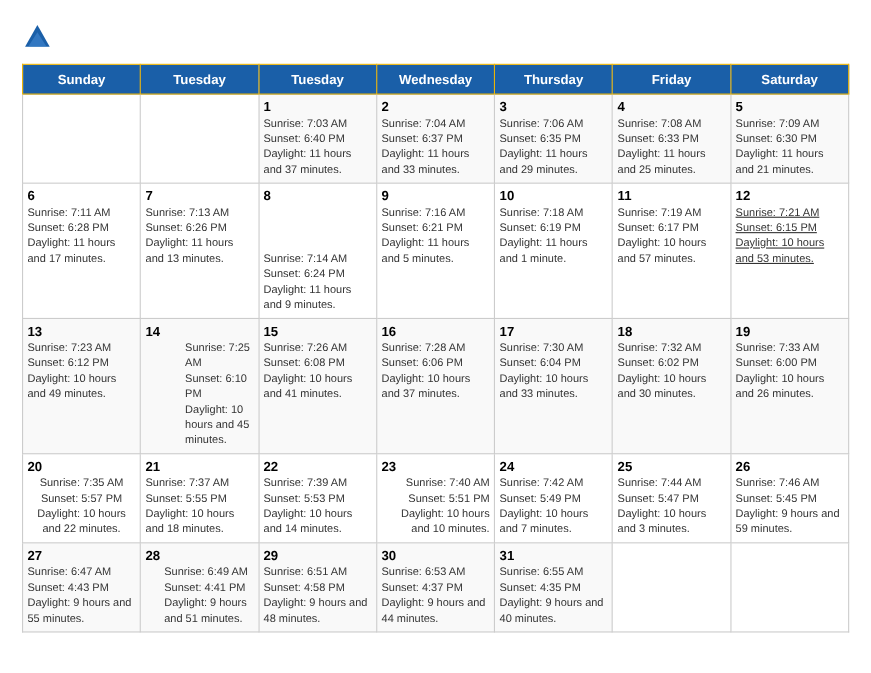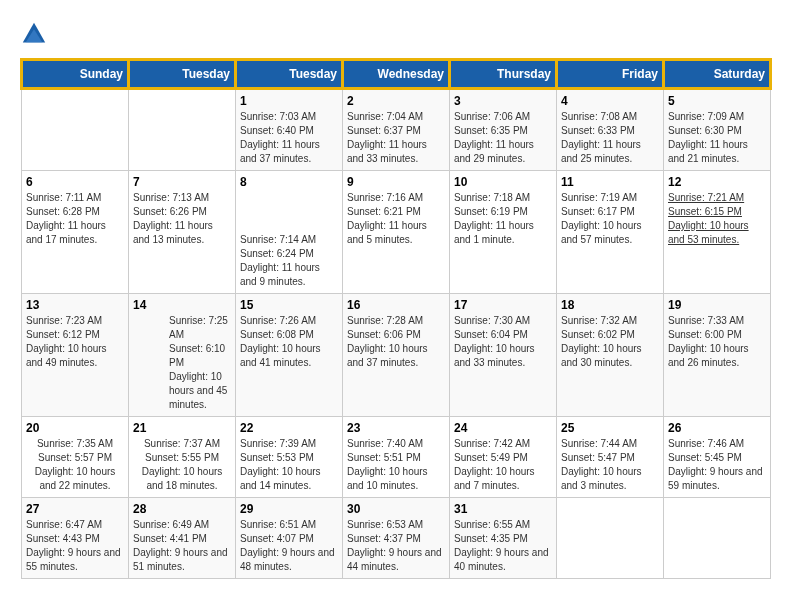--- a/index.html
+++ b/index.html
@@ -47,24 +47,24 @@
     }
     table {
       width: 100%;
       border-collapse: collapse;
       font-size: 11px;
     }
     thead tr th {
       background-color: #1a5fa8;
       color: #fff;
       padding: 6px 4px;
-      text-align: right;
+      text-align: center;
       font-size: 12px;
       font-weight: bold;
-      border: 3px solid #eab308;
+      border: 1px solid #eab308;
     }
     tbody tr td {
       border: 1px solid #ccc;
       padding: 4px;
       vertical-align: top;
       width: calc(100% / 7);
       min-height: 80px;
       background: #fff;
     }
     tbody tr:nth-child(odd) td {
@@ -240,33 +240,33 @@
       </tr>
       <tr>
         <td>
           <span class="day-num">20</span>
           <div class="day-info" style="white-space: pre-line; text-align: center;">Sunrise: 7:35 AM
 Sunset: 5:57 PM
 Daylight: 10 hours and 22 minutes.</div>
         </td>
         <td>
           <span class="day-num">21</span>
-          <div class="day-info" style="white-space: pre-line; text-align: center;">Sunrise: 7:37 AM
+          <div class="day-info" style="white-space: pre-line;">Sunrise: 7:37 AM
 Sunset: 5:55 PM
 Daylight: 10 hours and 18 minutes.</div>
         </td>
         <td>
           <span class="day-num">22</span>
           <div class="day-info" style="white-space: pre-line;">Sunrise: 7:39 AM
 Sunset: 5:53 PM
 Daylight: 10 hours and 14 minutes.</div>
         </td>
         <td>
           <span class="day-num">23</span>
-          <div class="day-info" style="white-space: pre-line;">Sunrise: 7:40 AM
+          <div class="day-info" style="white-space: pre-line; text-align: right;">Sunrise: 7:40 AM
 Sunset: 5:51 PM
 Daylight: 10 hours and 10 minutes.</div>
         </td>
         <td>
           <span class="day-num">24</span>
           <div class="day-info" style="white-space: pre-line;">Sunrise: 7:42 AM
 Sunset: 5:49 PM
 Daylight: 10 hours and 7 minutes.</div>
         </td>
         <td>
@@ -284,28 +284,28 @@
       </tr>
       <tr>
         <td>
           <span class="day-num">27</span>
           <div class="day-info" style="white-space: pre-line;">Sunrise: 6:47 AM
 Sunset: 4:43 PM
 Daylight: 9 hours and 55 minutes.</div>
         </td>
         <td>
           <span class="day-num">28</span>
-          <div class="day-info" style="white-space: pre-line;">Sunrise: 6:49 AM
+          <div class="day-info" style="white-space: pre-line; margin-left: 17px;">Sunrise: 6:49 AM
 Sunset: 4:41 PM
 Daylight: 9 hours and 51 minutes.</div>
         </td>
         <td>
           <span class="day-num">29</span>
           <div class="day-info" style="white-space: pre-line;">Sunrise: 6:51 AM
-Sunset: 4:07 PM
+Sunset: 4:58 PM
 Daylight: 9 hours and 48 minutes.</div>
         </td>
         <td>
           <span class="day-num">30</span>
           <div class="day-info" style="white-space: pre-line;">Sunrise: 6:53 AM
 Sunset: 4:37 PM
 Daylight: 9 hours and 44 minutes.</div>
         </td>
         <td>
           <span class="day-num">31</span>

